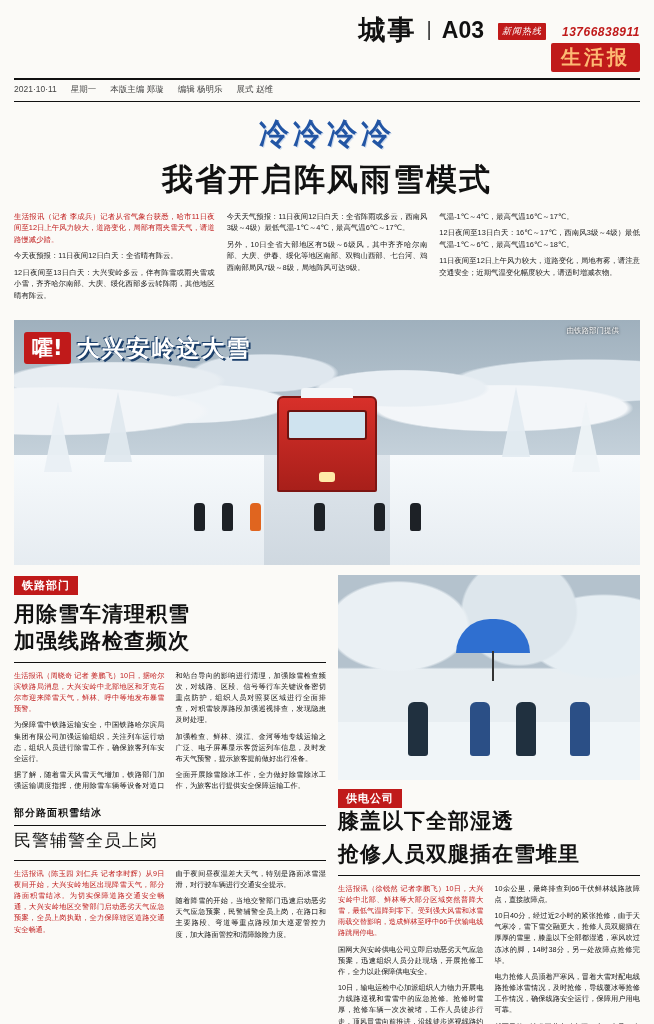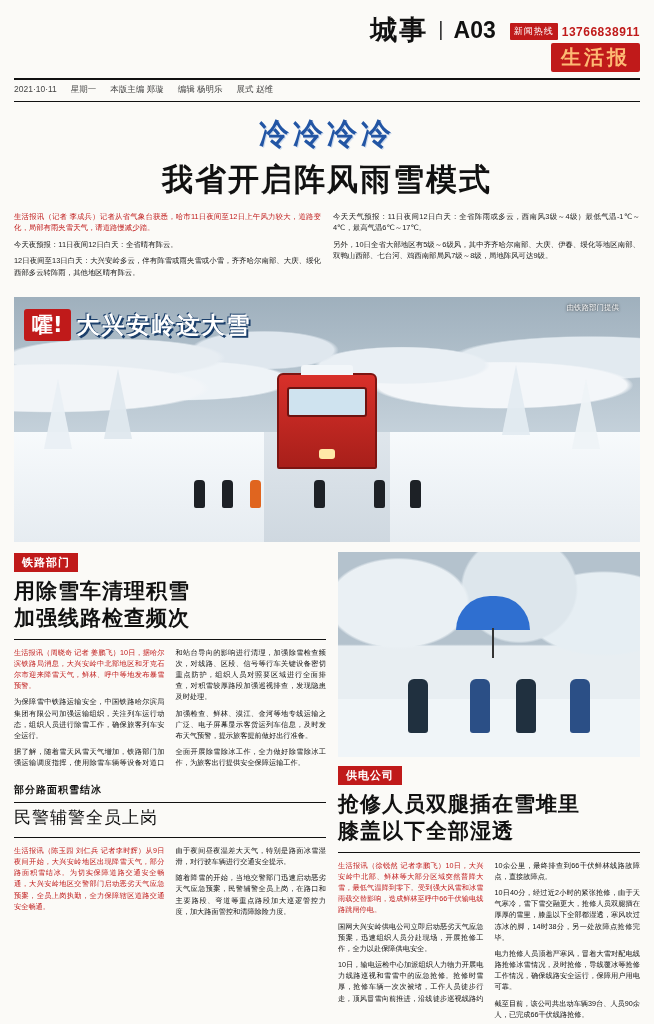--- a/index.html
+++ b/index.html
@@ -21,21 +21,21 @@
   .mast-left{display:flex;align-items:flex-end;gap:8px;}
   .mast-title{
     font-size:27px;font-weight:bold;letter-spacing:2px;line-height:1;
     font-family:"DejaVu Sans",sans-serif;
   }
   .mast-sep{font-size:20px;color:#333;padding:0 2px 2px 2px;}
   .mast-page{
     font-size:23px;font-weight:bold;line-height:1;padding-bottom:1px;
   }
   .hotline{
-    display:flex;align-items:center;gap:4px;padding-bottom:3px;margin-left:6px;
+    display:flex;align-items:center;gap:16px;padding-bottom:3px;margin-left:6px;font-style:italic;
   }
   .hot-label{
     background:#c01a1a;color:#fff;font-size:9px;padding:2px 4px;border-radius:1px;
     letter-spacing:1px;
   }
   .hot-num{font-size:12px;font-weight:bold;color:#c01a1a;letter-spacing:0.5px;}
   .logo{
     background:#c01a1a;color:#fdba74;font-weight:bold;font-size:20px;
     padding:3px 10px;letter-spacing:3px;line-height:1.15;border-radius:2px;
     font-family:"DejaVu Sans",sans-serif;
@@ -200,20 +200,25 @@
 
   <div class="lead-body">
     <div class="lead-col">
       <p class="byline">生活报讯（记者 李成兵）记者从省气象台获悉，哈市11日夜间至12日上午风力较大，道路变化，局部有雨夹雪天气，请道路慢减少踏。</p>
       <p>今天夜预报：11日夜间12日白天：全省晴有阵云。</p>
       <p>12日夜间至13日白天：大兴安岭多云，伴有阵雪或雨夹雪或小雪，齐齐哈尔南部、大庆、绥化西部多云转阵雨，其他地区晴有阵云。</p>
     </div>
     <div class="lead-col">
       <p>今天天气预报：11日夜间12日白天：全省阵雨或多云，西南风3级～4级）最低气温-1℃～4℃，最高气温6℃～17℃。</p>
       <p>另外，10日全省大部地区有5级～6级风，其中齐齐哈尔南部、大庆、伊春、绥化等地区南部、双鸭山西部、七台河、鸡西南部局风7级～8级，局地阵风可达9级。</p>
+    </div>
+    <div class="lead-col">
+      <p>气温-1℃～4℃，最高气温16℃～17℃。</p>
+      <p>12日夜间至13日白天：16℃～17℃，西南风3级～4级）最低气温-1℃～6℃，最高气温16℃～18℃。</p>
+      <p>11日夜间至12日上午风力较大，道路变化，局地有雾，请注意交通安全；近期气温变化幅度较大，请适时增减衣物。</p>
     </div>
   </div>
 
   <div class="photo-block">
     <div class="snow-scene">
       <div class="sky"></div>
       <div class="trees"></div>
       <div class="ground"></div>
       <div class="track"></div>
       <div class="tree" style="left:30px;border-bottom-color:#e9eff4;"></div>
@@ -269,22 +274,22 @@
         <div class="umbrella"></div>
         <div class="umb-stick"></div>
         <div class="worker dark" style="left:70px;"></div>
         <div class="worker blue" style="left:132px;"></div>
         <div class="worker dark" style="left:178px;"></div>
         <div class="worker blue" style="left:232px;"></div>
       </div>
       <div style="margin-top:8px;">
         <span class="sec-tag">供电公司</span>
       </div>
+      <div class="sec-head" style="margin-top:0;">膝盖以下全部湿透</div>
       <div class="sec-head">抢修人员双腿插在雪堆里</div>
-      <div class="sec-head" style="margin-top:0;">膝盖以下全部湿透</div>
       <div class="hr-thin"></div>
       <div class="two-col">
         <p class="byline">生活报讯（徐锐然 记者李鹏飞）10日，大兴安岭中北部、鲜林等大部分区域突然普降大雪，最低气温降到零下。受到强大风雪和冰雪雨载交替影响，造成鲜林至呼中66千伏输电线路跳闸停电。</p>
         <p>国网大兴安岭供电公司立即启动恶劣天气应急预案，迅速组织人员分赴现场，开展抢修工作，全力以赴保障供电安全。</p>
         <p>10日，输电运检中心加派组织人力物力开展电力线路巡视和雪雪中的应急抢修。抢修时雪厚，抢修车辆一次次被堵，工作人员徒步行走，顶风冒雪向前推进，沿线徒步巡视线路约10余公里，最终排查到66千伏鲜林线路故障点，直接故障点。</p>
         <p>10日40分，经过近2小时的紧张抢修，由于天气寒冷，雪下雪交融更大，抢修人员双腿插在厚厚的雪里，膝盖以下全部都湿透，寒风吹过冻冰的脚，14时38分，另一处故障点抢修完毕。</p>
         <p>电力抢修人员顶着严寒风，冒着大雪对配电线路抢修冰雪情况，及时抢修，导线覆冰等抢修工作情况，确保线路安全运行，保障用户用电可靠。</p>
         <p>截至目前，该公司共出动车辆39台、人员90余人，已完成66千伏线路抢修。</p>
       </div>
     </div>

